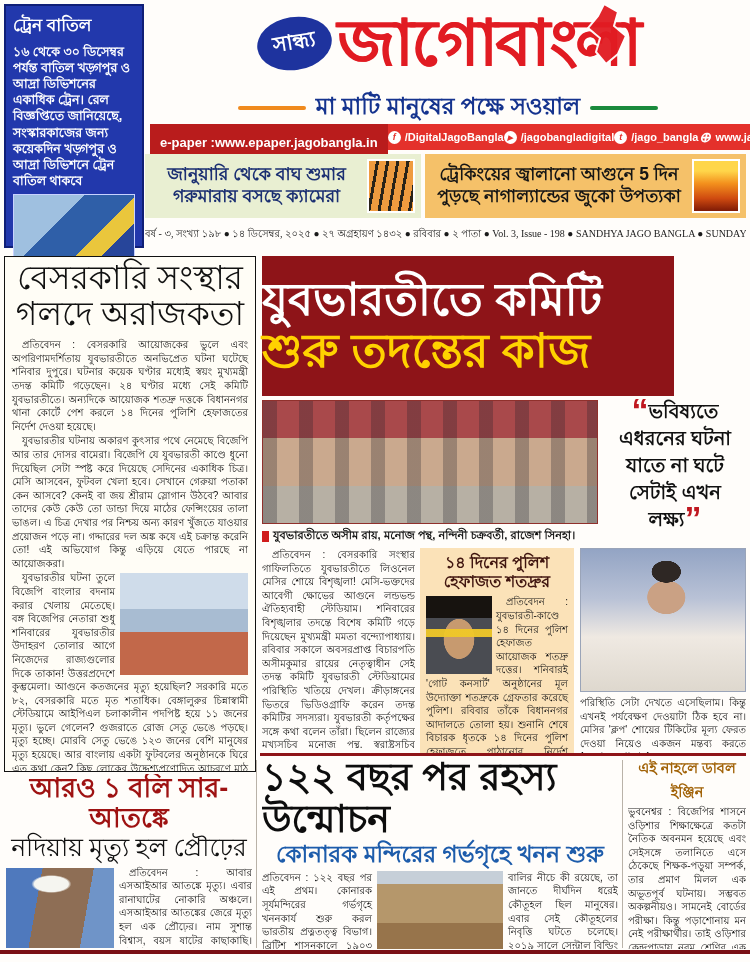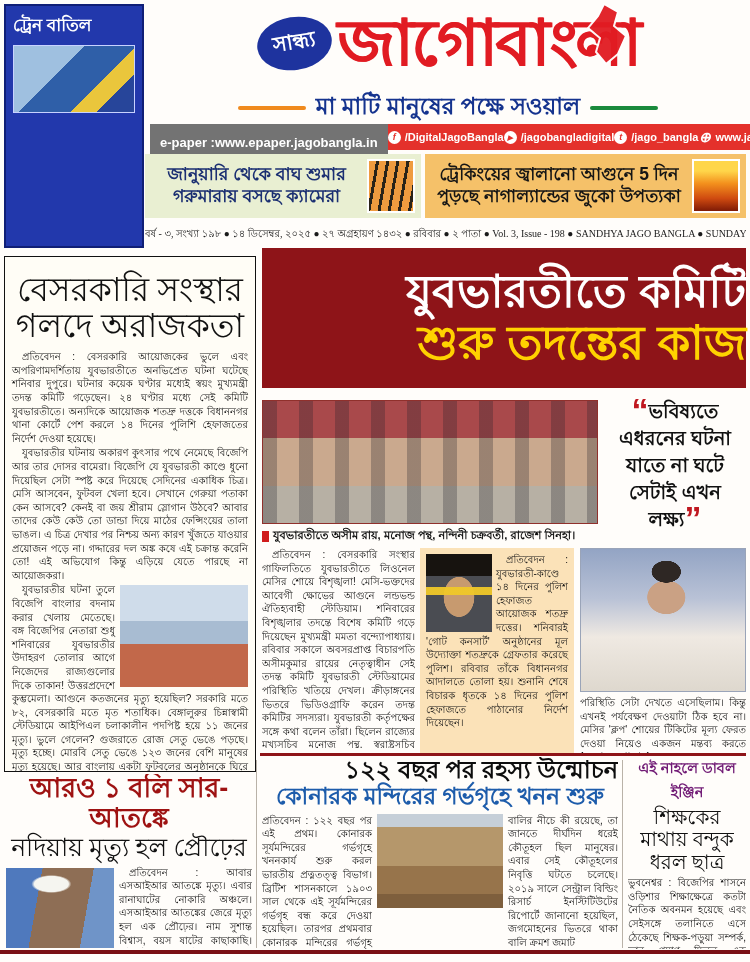--- a/index.html
+++ b/index.html
@@ -20,21 +20,21 @@
   .paper-title{color:#e11b22;font-size:64px;font-weight:800;letter-spacing:-2px;line-height:1;
                text-shadow:1px 0 #e11b22;white-space:nowrap;}
   .bengal-map{position:absolute;right:118px;top:2px;z-index:0;opacity:.95;}
   .tagline-row{display:flex;align-items:center;justify-content:center;gap:10px;margin-top:2px;}
   .dash{display:inline-block;width:68px;height:4px;border-radius:2px;}
   .dash.orange{background:#f08a1d;}
   .dash.green{background:#1a8a3c;}
   .tagline{color:#15338e;font-size:23px;font-weight:800;}
   
   .social-bar{position:absolute;left:150px;top:124px;width:596px;height:26px;display:flex;}
-  .epaper{background:#737373;color:#fff;font-size:13px;font-weight:bold;display:flex;
+  .epaper{background:#b91c1c;color:#fff;font-size:13px;font-weight:bold;display:flex;
           align-items:center;padding:18px 10px;white-space:nowrap;}
   .socials{background:#e4312b;flex:1;display:flex;align-items:center;justify-content:space-evenly;}
   .social{display:flex;align-items:center;gap:4px;color:#fff;font-size:11px;font-weight:bold;}
   .icon{display:inline-block;width:13px;height:13px;border-radius:50%;background:#fff;color:#e4312b;
         font-size:9px;line-height:13px;text-align:center;font-weight:bold;}
   .icon.fb::before{content:"f";}
   .icon.yt::before{content:"\25B6";font-size:7px;}
   .icon.tw::before{content:"t";}
   .icon.gl{background:none;color:#fff;font-size:14px;line-height:13px;}
   .icon.gl::before{content:"\2295";}
@@ -48,30 +48,30 @@
   .t-text{flex:1;font-size:17.5px;font-weight:800;line-height:1.25;text-align:center;}
   .t-photo{width:48px;height:54px;border:2px solid #fff;box-sizing:border-box;}
   .tiger{background:repeating-linear-gradient(100deg,#ef9b3f 0 7px,#2a2318 7px 10px);}
   .fire{background:linear-gradient(180deg,#ffd64a 0 20%,#f3901d 45%,#cf4a10 75%,#7e1a06);}
   
   .dateline{position:absolute;left:145px;top:226px;width:601px;font-family:"Liberation Serif",serif;
             font-size:10px;color:#1a1a1a;text-align:center;white-space:nowrap;overflow:hidden;}
   
   .left-article{position:absolute;left:4px;top:256px;width:252px;height:516px;border:1.5px solid #111;
                 box-sizing:border-box;padding:4px 7px;overflow:hidden;background:#fffdf6;}
-  .left-article h1{margin:12px 0 6px;font-family:"Liberation Serif",serif;font-weight:400;
+  .left-article h1{margin:0 0 6px;font-family:"Liberation Serif",serif;font-weight:400;
                    font-size:33px;line-height:1.08;color:#111;text-align:center;}
   .small-body{font-size:10px;line-height:13.6px;text-align:justify;color:#141414;}
   .small-body p{margin:0 0 1px;text-indent:10px;}
   .stadium-photo{float:right;width:128px;height:102px;margin:2px 0 2px 5px;
     background:linear-gradient(180deg,#cfdcea 0 35%,#a8bcd2 35% 58%,#c2684a 58% 100%);}
   .clearfix::after{content:"";display:block;clear:both;}
   
-  .main-head-box{position:absolute;left:262px;top:248px;width:484px;height:140px;background:#8e1418;
-                 display:flex;flex-direction:column;align-items:flex-end;justify-content:center;}
+  .main-head-box{position:absolute;left:262px;top:256px;width:412px;height:140px;background:#8e1418;
+                 display:flex;flex-direction:column;align-items:flex-start;justify-content:center;}
   .main-head-box .l1{color:#fff;font-size:45px;font-weight:800;line-height:1.1;white-space:nowrap;}
   .main-head-box .l2{color:#ffd200;font-size:47px;font-weight:800;line-height:1.1;white-space:nowrap;}
   .main-photo-wrap{position:absolute;left:262px;top:400px;width:336px;height:145px;}
   .committee-photo{height:122px;border:1px solid #90302c;
     background:repeating-linear-gradient(90deg,rgba(30,30,40,.28) 0 14px,rgba(0,0,0,0) 14px 36px),
                linear-gradient(180deg,#a9494b 0 30%,#caa98e 30% 70%,#b7b0a4 70%);}
   .main-caption{display:flex;align-items:center;gap:4px;font-size:11.3px;font-weight:bold;
                 color:#111;margin-top:3px;}
   .red-square{width:7px;height:11px;background:#d01c1c;flex:0 0 auto;}
   .quote-block{position:absolute;left:604px;top:398px;width:142px;height:140px;color:#111;}
@@ -100,38 +100,39 @@
   .bottom-rule{position:absolute;left:0;top:950px;width:750px;height:4px;background:#7a1014;}
   
   .nadia{position:absolute;left:6px;top:774px;width:246px;height:174px;overflow:hidden;}
   .nadia .kicker{font-size:27px;font-weight:800;color:#9e1212;text-align:center;line-height:1.1;margin:0;}
   .nadia h2{margin:2px 0 4px;font-family:"Liberation Serif",serif;font-weight:400;font-size:25px;
             color:#111;text-align:center;line-height:1.05;}
   .deceased-photo{float:left;width:108px;height:80px;margin:2px 5px 2px 0;
     background:radial-gradient(ellipse 20px 9px at 42% 20%,#f5f5f0 85%,rgba(0,0,0,0)),
                linear-gradient(100deg,#4f79bd 0 30%,#8e6e55 30% 72%,#6f94c8 72%);}
   .konark{position:absolute;left:262px;top:757px;width:356px;height:192px;overflow:hidden;}
-  .konark h1{margin:0;font-size:24px;font-weight:800;color:#0d0d0d;text-align:right;line-height:1.1;}
+  .konark h1{margin:0;font-size:38px;font-weight:800;color:#0d0d0d;text-align:left;line-height:1.1;}
   .konark h2{margin:1px 0 4px;font-size:23px;font-weight:800;color:#1d5cab;text-align:center;line-height:1.1;}
   .konark-cols{display:flex;gap:5px;}
   .konark-cols .c{width:110px;}
   .temple-photo{width:126px;height:94px;flex:0 0 auto;
     background:linear-gradient(180deg,#c6cfd8 0 14%,#b5976b 14% 55%,#97744b 55% 85%,#7e5f3d 85%);}
   .odisha{position:absolute;left:628px;top:757px;width:118px;height:192px;overflow:hidden;}
-  .odisha .kicker{font-size:14.5px;font-weight:800;color:#701a75;text-align:center;margin:0;}
+  .odisha .kicker{font-size:14.5px;font-weight:800;color:#a16207;text-align:center;margin:0;}
   .odisha h2{margin:1px 0 3px;font-family:"Liberation Serif",serif;font-weight:400;font-size:20px;
              color:#111;text-align:center;line-height:1.12;}
 </style>
 </head>
 <body>
 
 <div class="page">
 
   <aside class="train-box">
     <h3>ট্রেন বাতিল</h3>
+    <p>১৬ থেকে ৩০ ডিসেম্বর পর্যন্ত বাতিল খড়্গপুর ও আদ্রা ডিভিশনের একাধিক ট্রেন। রেল বিজ্ঞপ্তিতে জানিয়েছে, সংস্কারকাজের জন্য কয়েকদিন খড়্গপুর ও আদ্রা ডিভিশনে ট্রেন বাতিল থাকবে</p>
     <div class="train-photo"></div>
   </aside>
 
   <header class="masthead">
     <div class="logo-row">
       <svg class="bengal-map" width="44" height="64" viewBox="0 0 44 64">
         <path d="M20 2 L34 10 L30 24 L42 34 L34 52 L22 62 L12 50 L16 36 L4 26 L14 14 Z" fill="#e11b22" stroke="#ffffff" stroke-width="2"></path>
       </svg>
       <span class="sandhya">সান্ধ্য</span>
       <span class="paper-title">জাগোবাংলা</span>
@@ -203,20 +204,21 @@
   <div class="quote-block">
     <div class="quote-text"><span class="qmark">“</span><span>ভবিষ্যতে এধরনের ঘটনা যাতে না ঘটে সেটাই এখন লক্ষ্য</span><span class="qmark">”</span></div>
   </div>
 
   <div class="mid-col small-body">
     <p>প্রতিবেদন : বেসরকারি সংস্থার গাফিলতিতে যুবভারতীতে লিওনেল মেসির শোয়ে বিশৃঙ্খলা! মেসি-ভক্তদের আবেগী ক্ষোভের আগুনে লন্ডভন্ড ঐতিহ্যবাহী স্টেডিয়াম। শনিবারের বিশৃঙ্খলার তদন্তে বিশেষ কমিটি গড়ে দিয়েছেন মুখ্যমন্ত্রী মমতা বন্দ্যোপাধ্যায়। রবিবার সকালে অবসরপ্রাপ্ত বিচারপতি অসীমকুমার রায়ের নেতৃত্বাধীন সেই তদন্ত কমিটি যুবভারতী স্টেডিয়ামের পরিস্থিতি খতিয়ে দেখল। ক্রীড়াঙ্গনের ভিতরে ভিডিওগ্রাফি করেন তদন্ত কমিটির সদস্যরা। যুবভারতী কর্তৃপক্ষের সঙ্গে কথা বলেন তাঁরা। ছিলেন রাজ্যের মুখ্যসচিব মনোজ পন্থ, স্বরাষ্ট্রসচিব নন্দিনী চক্রবর্তী, ক্রীড়াসচিব রাজেশ সিনহা প্রমুখ।</p>
 
   </div>
 
   <article class="hefajat">
+    <h2>১৪ দিনের পুলিশ হেফাজত শতদ্রুর</h2>
     <div class="small-body clearfix">
       <div class="satadru-photo"></div>
       <p>প্রতিবেদন : যুবভারতী-কাণ্ডে ১৪ দিনের পুলিশ হেফাজত আয়োজক শতদ্রু দত্তের। শনিবারই 'গোট কনসার্ট' অনুষ্ঠানের মূল উদ্যোক্তা শতদ্রুকে গ্রেফতার করেছে পুলিশ। রবিবার তাঁকে বিধাননগর আদালতে তোলা হয়। শুনানি শেষে বিচারক ধৃতকে ১৪ দিনের পুলিশ হেফাজতে পাঠানোর নির্দেশ দিয়েছেন।</p>
 
     </div>
   </article>
 
   <div class="mamata-col">
     <div class="mamata-photo"></div>
     <div class="small-body">
@@ -244,21 +246,20 @@
     <div class="konark-cols">
       <div class="c small-body">প্রতিবেদন : ১২২ বছর পর এই প্রথম। কোনারক সূর্যমন্দিরের গর্ভগৃহে খননকার্য শুরু করল ভারতীয় প্রত্নতত্ত্ব বিভাগ। ব্রিটিশ শাসনকালে ১৯০৩ সাল থেকে এই সূর্যমন্দিরের গর্ভগৃহ বন্ধ করে দেওয়া হয়েছিল। তারপর প্রথমবার কোনারক মন্দিরের গর্ভগৃহ থেকে বালি সরানোর কাজ শুরু হল। সূর্যমন্দিরের অভ্যন্তরে যে অংশটি বালি দিয়ে ভরাট, তার নাম 'জগমোহন'। সেখানে</div>
       <div class="temple-photo"></div>
       <div class="c small-body">বালির নীচে কী রয়েছে, তা জানতে দীর্ঘদিন ধরেই কৌতূহল ছিল মানুষের। এবার সেই কৌতূহলের নিবৃত্তি ঘটতে চলেছে। ২০১৯ সালে সেন্ট্রাল বিল্ডিং রিসার্চ ইনস্টিটিউটের রিপোর্টে জানানো হয়েছিল, জগমোহনের ভিতরে থাকা বালি ক্রমশ জমাট</div>
     </div>
 
   </article>
 
   <article class="odisha">
     <p class="kicker">এই নাহলে ডাবল ইঞ্জিন</p>
-    <h2>শিক্ষকের মাথায় বন্দুক ধরল ছাত্র</h2>
     <div class="small-body">
       <span>ভুবনেশ্বর : বিজেপির শাসনে ওড়িশার শিক্ষাক্ষেত্রে কতটা নৈতিক অবনমন হয়েছে এবং সেইসঙ্গে তলানিতে এসে ঠেকেছে শিক্ষক-পড়ুয়া সম্পর্ক, তার প্রমাণ মিলল এক অভূতপূর্ব ঘটনায়। সম্ভবত অকল্পনীয়ও। সামনেই বোর্ডের পরীক্ষা। কিন্তু পড়াশোনায় মন নেই পরীক্ষার্থীর। তাই ওড়িশার কেন্দ্রপাড়ায় নবম শ্রেণির এক ছাত্রকে</span>
       
     </div>
   </article>
 
   <div class="bottom-rule"></div>
 </div>
 
 </body></html>

